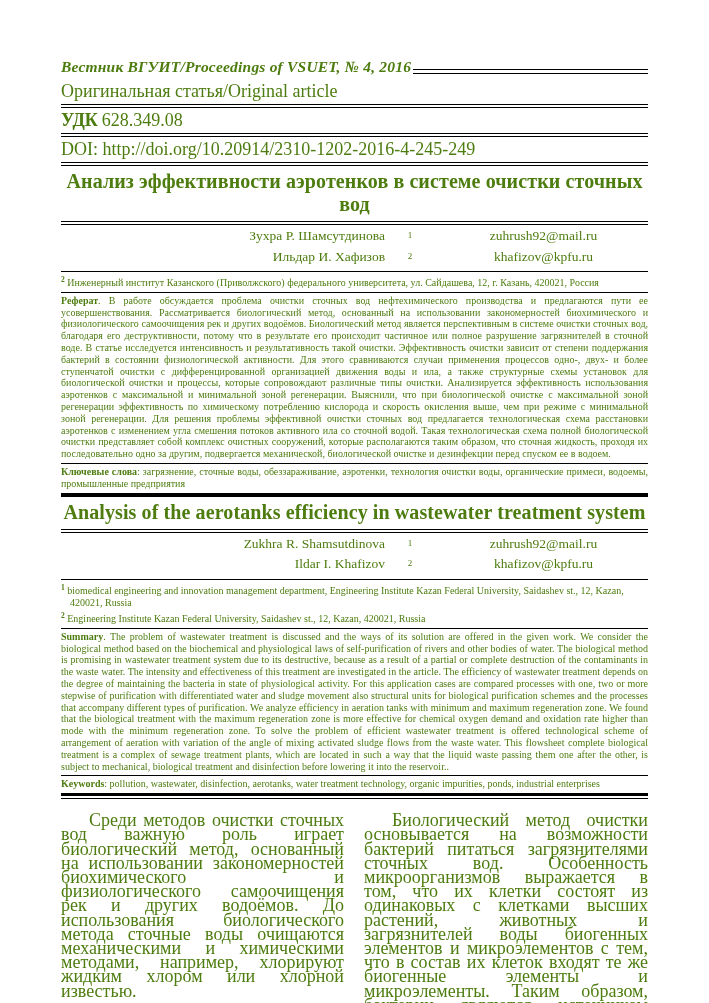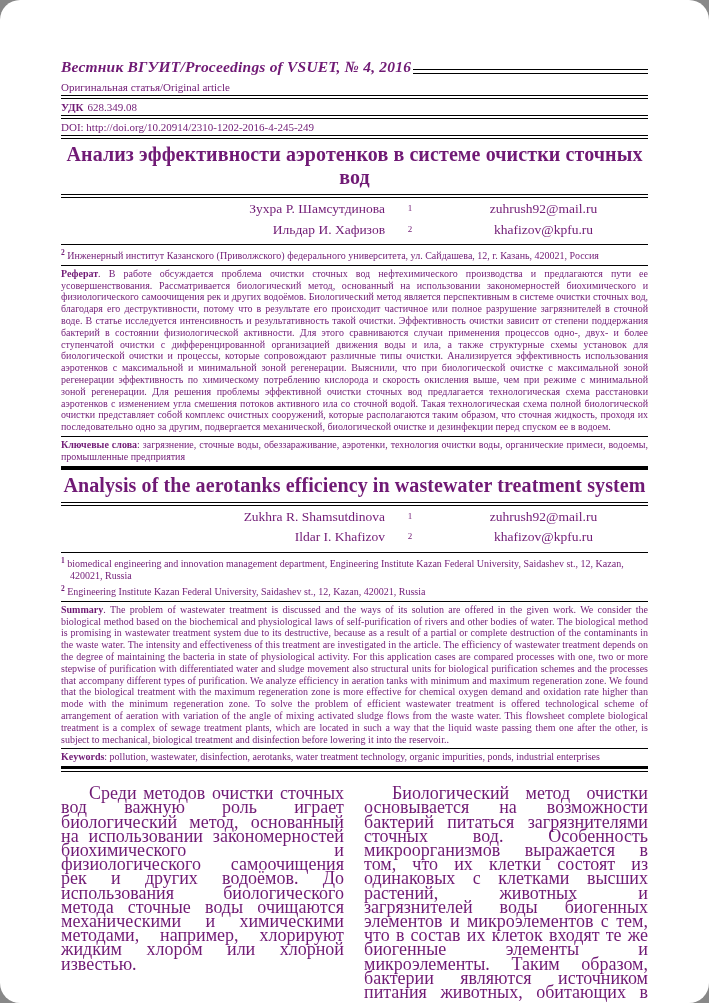--- a/index.html
+++ b/index.html
@@ -1,30 +1,30 @@
 <!DOCTYPE html>
 <html><head>
 <meta charset="utf-8">
 <style>
   html,body{margin:0;padding:0;background:#888;}
   .page{position:relative;width:709px;height:1003px;background:#ffffff;margin:0 auto;
-        font-family:"Liberation Serif",serif;color:#701a75;overflow:hidden;border-radius:20px;}
+        font-family:"Liberation Serif",serif;color:#4d7c0f;overflow:hidden;}
   .content{position:absolute;left:61px;top:58px;width:587px;}
 
   
   .rule1{border-top:1px solid #000;height:0;}
   .rule2{height:2px;border-top:1px solid #000;border-bottom:1px solid #000;}
   .rule-thick{height:0;border-top:4px solid #000;}
   .rule-thickdouble{height:2px;border-top:3px solid #000;border-bottom:1px solid #000;}
 
   .journal-row{display:flex;align-items:flex-end;padding-bottom:3px;}
   .journal-title{font-size:15.5px;font-weight:bold;font-style:italic;white-space:nowrap;letter-spacing:.2px;}
   .journal-rule{flex:1;height:3px;border-top:1px solid #000;border-bottom:1px solid #000;margin-left:2px;margin-bottom:2px;}
 
-  .meta-row{font-size:11px;padding:2px 0 2px 0;}
+  .meta-row{font-size:18px;padding:2px 0 2px 0;}
   .meta-row .lbl{font-weight:bold;}
   .meta-row .val{margin-left:4px;}
 
   .art-title{font-size:20px;font-weight:bold;text-align:center;padding:4px 0 5px 0;letter-spacing:.1px;}
 
   .authors{padding:2px 0 3px 0;}
   .author-row{display:grid;grid-template-columns:330px 38px 1fr;font-size:13.5px;line-height:17px;}
   .author-name{text-align:right;padding-right:6px;}
   .author-marker{text-align:center;}
   .author-marker sup{font-size:9px;}

